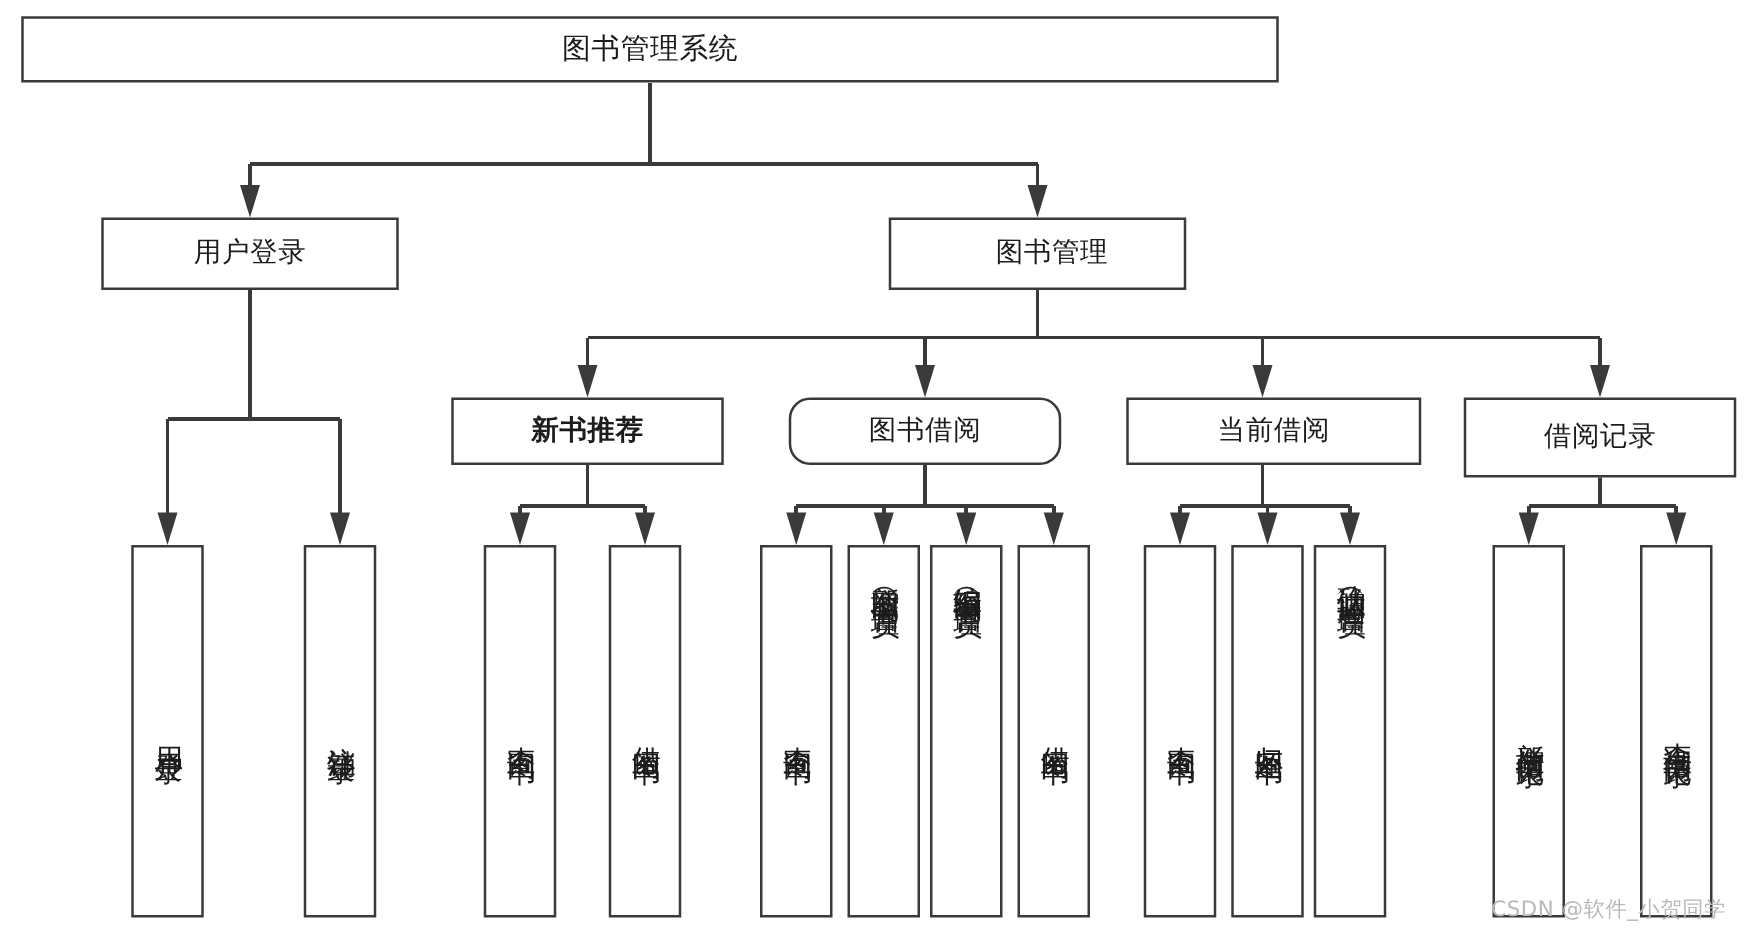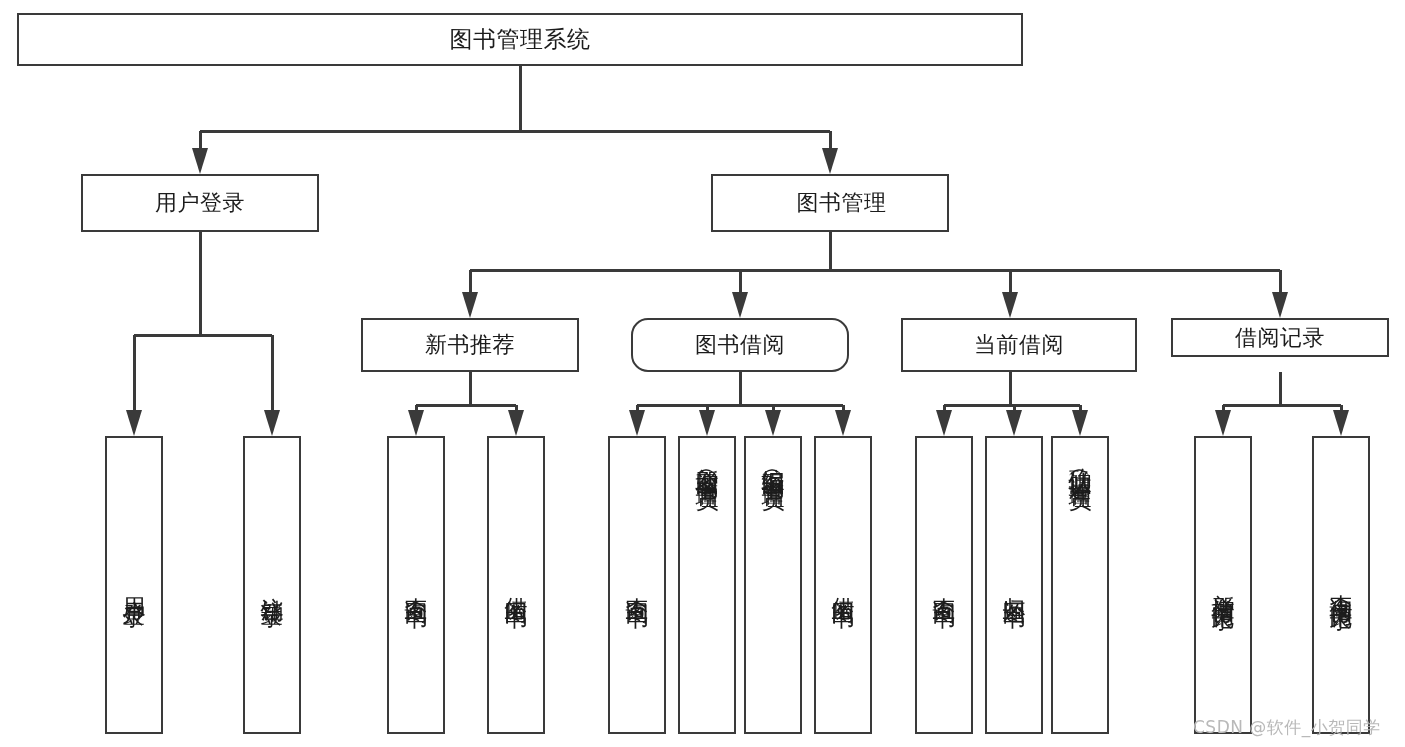--- a/index.html
+++ b/index.html
@@ -138,30 +138,30 @@
   <div id="nodes">
       <div class="node horiz root" id="node-root" style="left: 17px; top: 13px; width: 1006px; height: 53px; border-color: rgb(58, 58, 58); background: rgb(255, 255, 255);">
         <span class="label" style="color: rgb(28, 28, 28);">图书管理系统</span>
       </div>
       <div class="node horiz" id="node-user-login" style="left: 81px; top: 174px; width: 238px; height: 58px; border-color: rgb(58, 58, 58); background: rgb(255, 255, 255);">
         <span class="label" style="color: rgb(28, 28, 28);">用户登录</span>
       </div>
       <div class="node horiz" id="node-book-manage" style="left: 711px; top: 174px; width: 238px; height: 58px; border-color: rgb(58, 58, 58); background: rgb(255, 255, 255); padding-left: 23px;">
         <span class="label" style="color: rgb(28, 28, 28);">图书管理</span>
       </div>
-      <div class="node horiz" id="node-new-book-rec" style="left: 361px; top: 318px; width: 218px; height: 54px; border-color: rgb(58, 58, 58); background: rgb(255, 255, 255);">
+      <div class="node horiz" id="node-new-book-rec" style="left: 361px; top: 318px; width: 218px; height: 54px; border-color: rgb(58, 58, 58); background: rgb(255, 255, 255); font-weight: bold;">
         <span class="label" style="color: rgb(28, 28, 28);">新书推荐</span>
       </div>
       <div class="node horiz" id="node-book-borrow" style="left: 631px; top: 318px; width: 218px; height: 54px; border-color: rgb(58, 58, 58); background: rgb(255, 255, 255); border-radius: 17px;">
         <span class="label" style="color: rgb(28, 28, 28);">图书借阅</span>
       </div>
       <div class="node horiz" id="node-current-borrow" style="left: 901px; top: 318px; width: 236px; height: 54px; border-color: rgb(58, 58, 58); background: rgb(255, 255, 255);">
         <span class="label" style="color: rgb(28, 28, 28);">当前借阅</span>
       </div>
-      <div class="node horiz" id="node-borrow-record" style="left: 1171px; top: 318px; width: 218px; height: 39px; border-color: rgb(58, 58, 58); background: rgb(255, 255, 255);">
+      <div class="node horiz" id="node-borrow-record" style="left: 1171px; top: 318px; width: 218px; height: 64px; border-color: rgb(58, 58, 58); background: rgb(255, 255, 255);">
         <span class="label" style="color: rgb(28, 28, 28);">借阅记录</span>
       </div>
       <div class="node vert centered" id="node-leaf-user-login" style="left: 105px; top: 436px; width: 58px; height: 298px; border-color: rgb(58, 58, 58); background: rgb(255, 255, 255);">
         <span class="label" style="color: rgb(28, 28, 28);">用户登录</span>
       </div>
       <div class="node vert centered" id="node-leaf-logout" style="left: 243px; top: 436px; width: 58px; height: 298px; border-color: rgb(58, 58, 58); background: rgb(255, 255, 255);">
         <span class="label" style="color: rgb(28, 28, 28);">注销登录</span>
       </div>
       <div class="node vert centered" id="node-leaf-query-book-1" style="left: 387px; top: 436px; width: 58px; height: 298px; border-color: rgb(58, 58, 58); background: rgb(255, 255, 255);">
         <span class="label" style="color: rgb(28, 28, 28);">查询图书</span>

